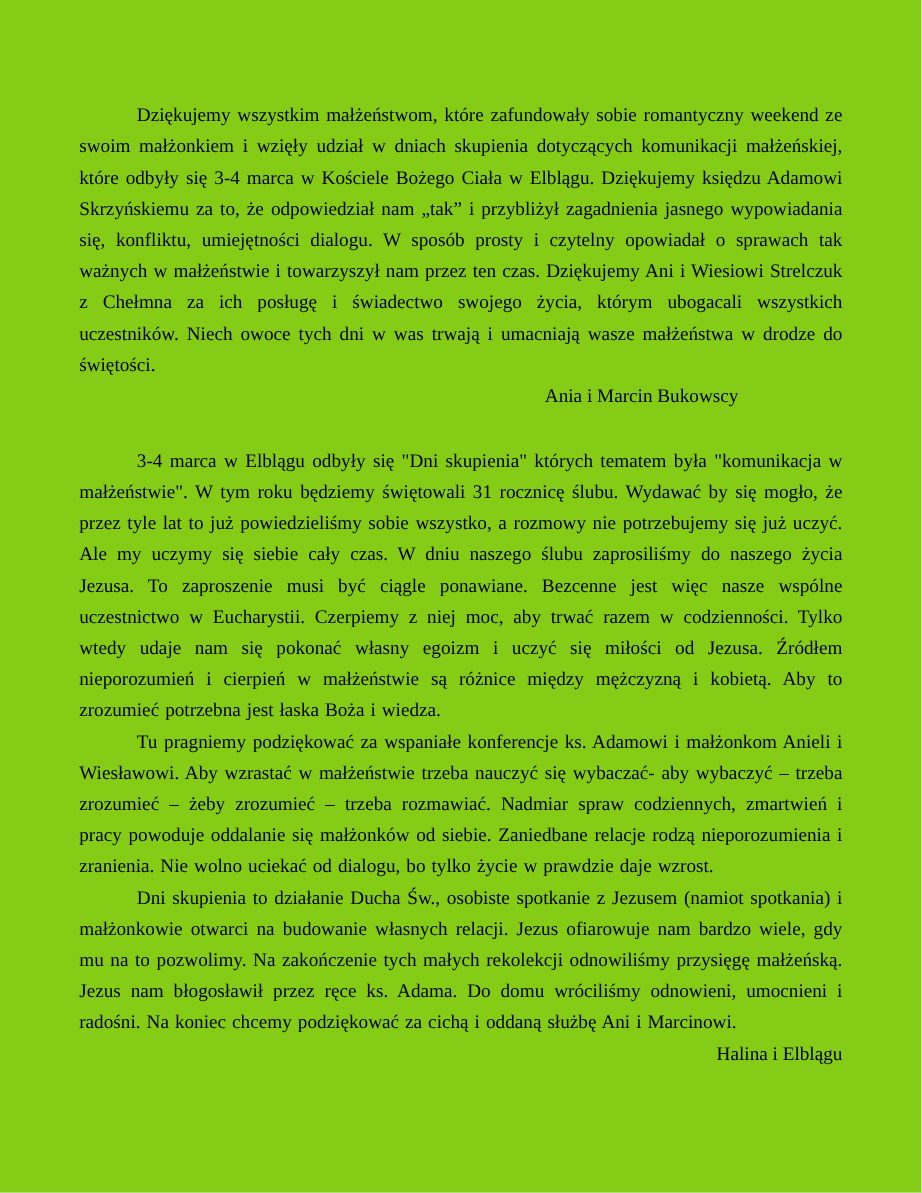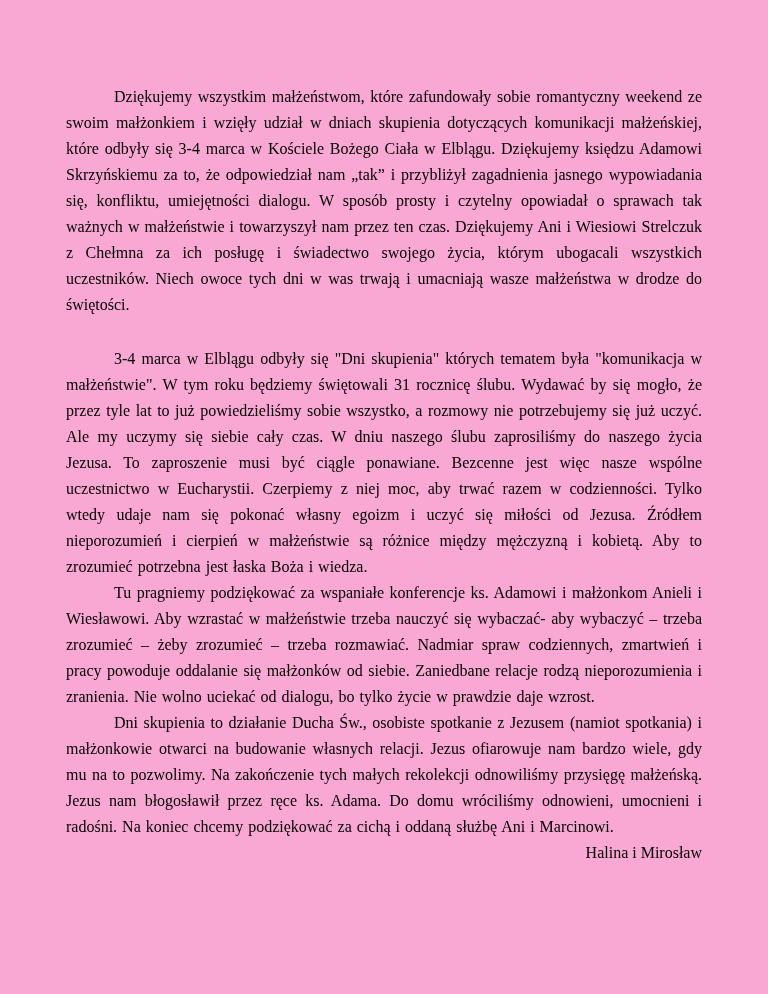--- a/index.html
+++ b/index.html
@@ -4,21 +4,21 @@
   <style>
     html, body {
       margin: 0;
       padding: 0;
       background: #ffffff;
     }
     .page {
       position: relative;
       width: 768px;
       height: 994px;
-      background: #f9a8d4;
+      background: #84cc16;
       box-sizing: border-box;
       padding: 84px 66px 0 66px;
       font-family: "Liberation Serif", serif;
       font-size: 16px;
       line-height: 26px;
       color: #000000;
       overflow: hidden;
     }
     .page p {
       margin: 0;
@@ -40,17 +40,18 @@
     .gap-top {
       margin-top: 28px !important;
       font-family: Liberation Serif, serif;
     }
   </style>
 </head>
 <body>
 
 <div class="page">
   <p>Dziękujemy wszystkim małżeństwom, które zafundowały sobie romantyczny weekend ze swoim małżonkiem i wzięły udział w dniach skupienia dotyczących komunikacji małżeńskiej, które odbyły się 3-4 marca w Kościele Bożego Ciała w Elblągu. Dziękujemy księdzu Adamowi Skrzyńskiemu za to, że odpowiedział nam „tak” i przybliżył zagadnienia jasnego wypowiadania się, konfliktu, umiejętności dialogu. W sposób prosty i czytelny opowiadał o sprawach tak ważnych w małżeństwie i towarzyszył nam przez ten czas. Dziękujemy Ani i Wiesiowi Strelczuk z Chełmna za ich posługę i świadectwo swojego życia, którym ubogacali wszystkich uczestników. Niech owoce tych dni w was trwają i umacniają wasze małżeństwa w drodze do świętości.</p>
+  <p class="sig-center">Ania i Marcin Bukowscy</p>
   <p class="gap-top">3-4 marca w Elblągu odbyły się "Dni skupienia" których tematem była "komunikacja w małżeństwie". W tym roku będziemy świętowali 31 rocznicę ślubu. Wydawać by się mogło, że przez tyle lat to już powiedzieliśmy sobie wszystko, a rozmowy nie potrzebujemy się już uczyć. Ale my uczymy się siebie cały czas. W dniu naszego ślubu zaprosiliśmy do naszego życia Jezusa. To zaproszenie musi być ciągle ponawiane. Bezcenne jest więc nasze wspólne uczestnictwo w Eucharystii. Czerpiemy z niej moc, aby trwać razem w codzienności. Tylko wtedy udaje nam się pokonać własny egoizm i uczyć się miłości od Jezusa. Źródłem nieporozumień i cierpień w małżeństwie są różnice między mężczyzną i kobietą. Aby to zrozumieć potrzebna jest łaska Boża i wiedza.</p>
   <p>Tu pragniemy podziękować za wspaniałe konferencje ks. Adamowi i małżonkom Anieli i Wiesławowi. Aby wzrastać w małżeństwie trzeba nauczyć się wybaczać- aby wybaczyć – trzeba zrozumieć – żeby zrozumieć – trzeba rozmawiać. Nadmiar spraw codziennych, zmartwień i pracy powoduje oddalanie się małżonków od siebie. Zaniedbane relacje rodzą nieporozumienia i zranienia. Nie wolno uciekać od dialogu, bo tylko życie w prawdzie daje wzrost.</p>
   <p>Dni skupienia to działanie Ducha Św., osobiste spotkanie z Jezusem (namiot spotkania) i małżonkowie otwarci na budowanie własnych relacji. Jezus ofiarowuje nam bardzo wiele, gdy mu na to pozwolimy. Na zakończenie tych małych rekolekcji odnowiliśmy przysięgę małżeńską. Jezus nam błogosławił przez ręce ks. Adama. Do domu wróciliśmy odnowieni, umocnieni i radośni. Na koniec chcemy podziękować za cichą i oddaną służbę Ani i Marcinowi.</p>
-  <p class="sig-right">Halina i Mirosław</p>
+  <p class="sig-right">Halina i Elblągu</p>
 </div>
 
 </body></html>

